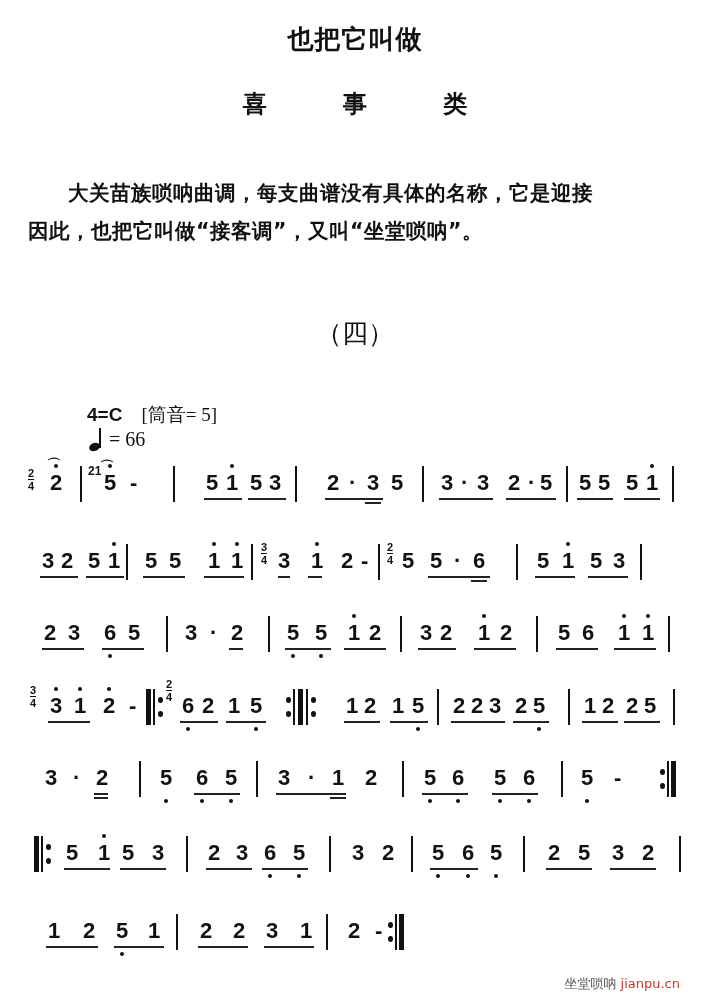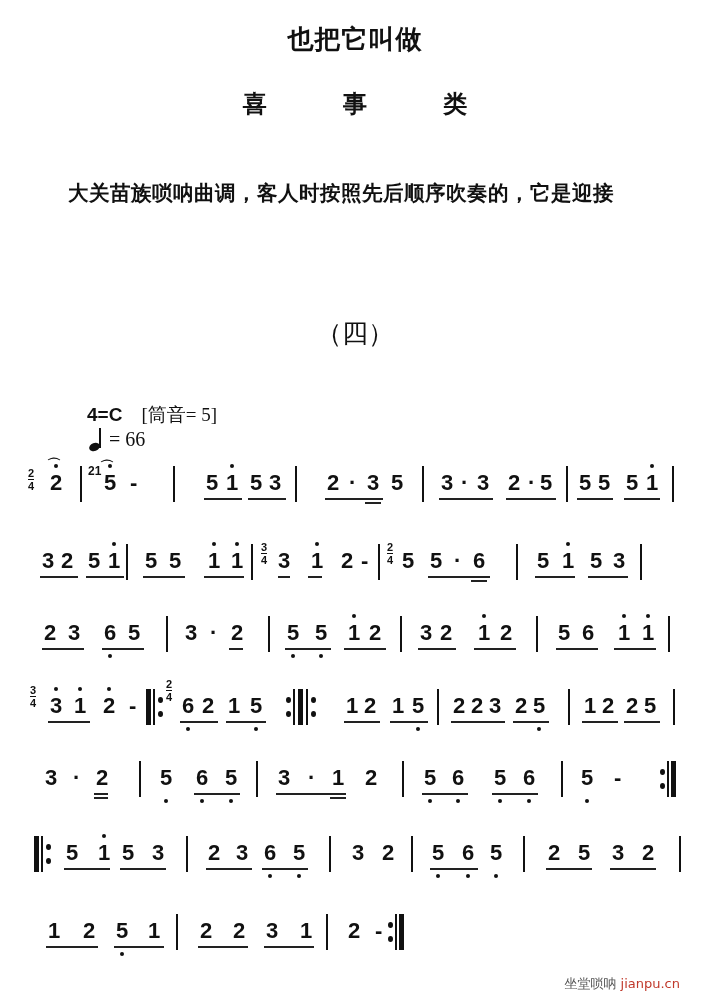--- a/index.html
+++ b/index.html
@@ -33,21 +33,22 @@
   .watermark { position:absolute; right:30px; bottom:10px; font-size:13px; color:#555; font-family:"DejaVu Sans", sans-serif; }
   .watermark .en { color:#c0392b; margin-left:4px; }
 </style>
 </head>
 <body>
 
 <div class="title">也把它叫做</div>
 <div class="subtitle">喜 事 类</div>
 
 <div class="para">
-  <p class="indent">大关苗族唢呐曲调，客人时按照先后顺序吹奏的，它是迎接</p>
+  <p class="indent">大关苗族唢呐曲调，每支曲谱没有具体的名称，它是迎接</p>
+  <p>因此，也把它叫做“接客调”，又叫“坐堂唢呐”。</p>
 </div>
 
 <div class="section">（四）</div>
 
 <div class="key">
   <b>4=C</b>
   &nbsp;&nbsp;&nbsp;<span>[筒音= 5]</span>
 </div>
 <div class="tempo">
   <span class="note-icon">

